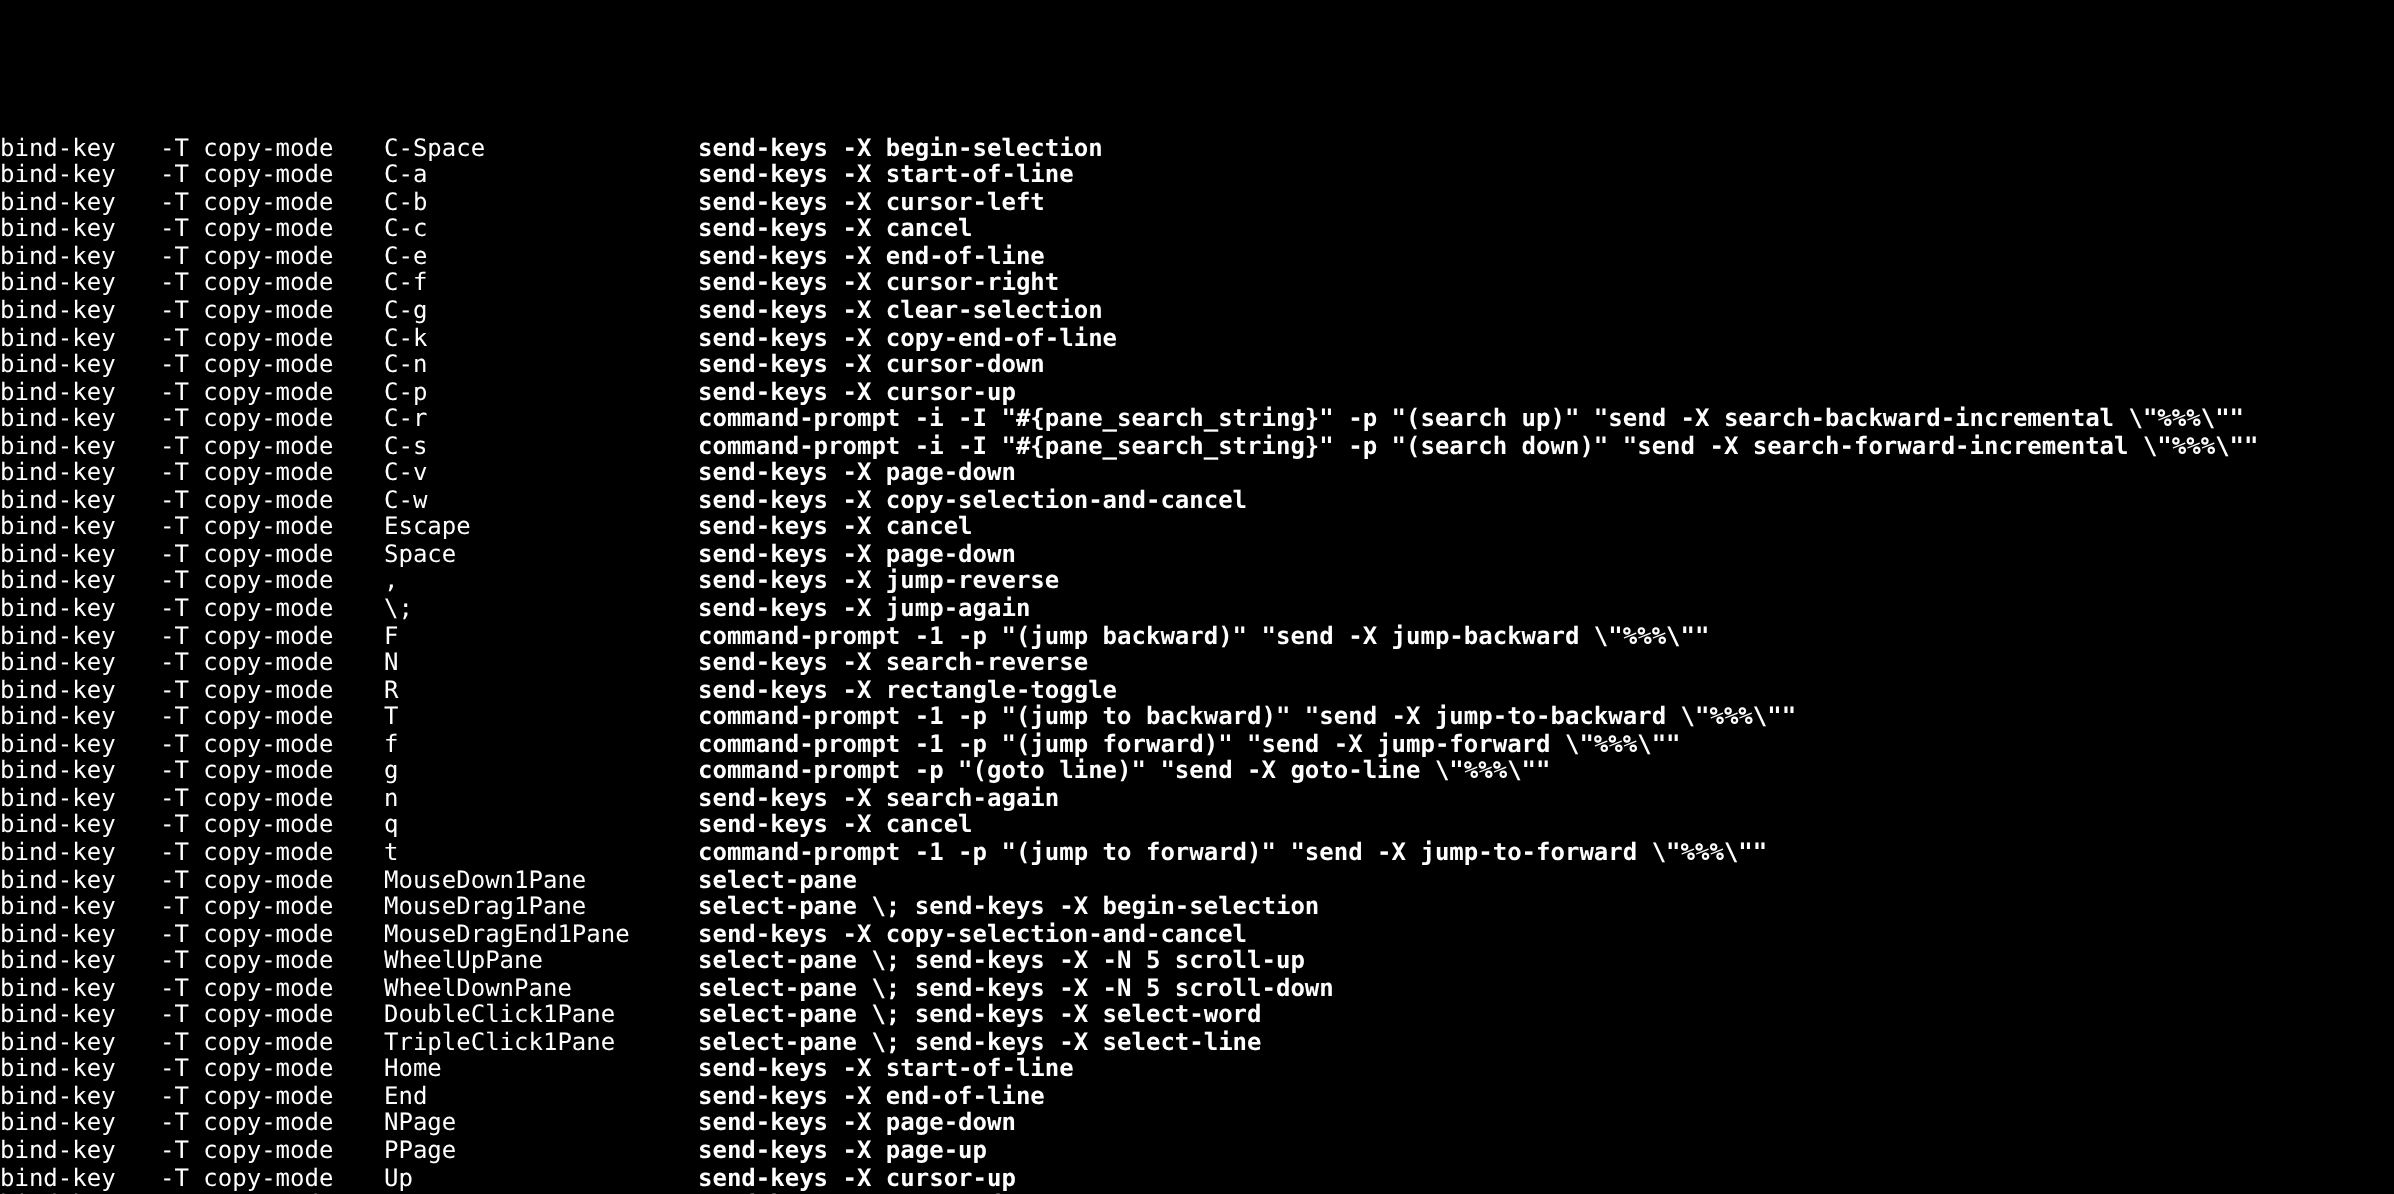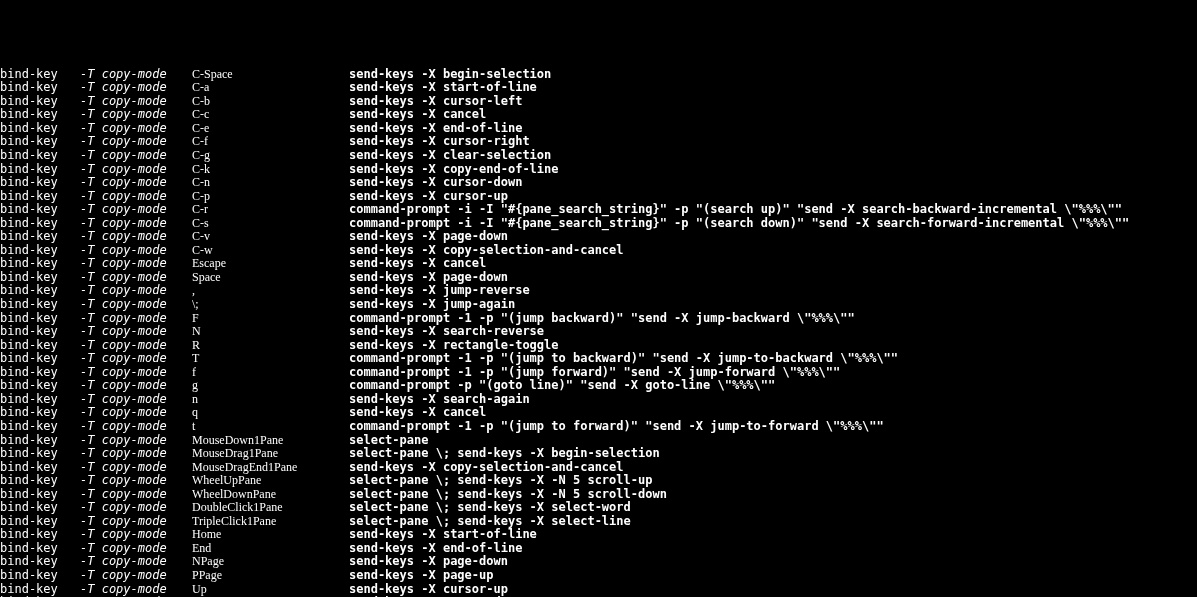--- a/index.html
+++ b/index.html
@@ -18,22 +18,22 @@
   #terminal {
     width: 1197px;
     height: 597px;
     overflow: hidden;
   }
   .row {
     display: block;
     height: 13.55px;
   }
   .col-cmd   { display: inline-block; width: 80px;  }
-  .col-opt   { display: inline-block; width: 112px; font-style: italic; }
-  .col-key   { display: inline-block; width: 157px; font-family: Liberation Serif, serif; }
+  .col-opt   { display: inline-block; width: 112px; }
+  .col-key   { display: inline-block; width: 157px; }
   .col-act   { display: inline-block; font-weight: bold; }
 </style>
 </head>
 <body>
 
 
 
 <div id="terminal"><span class="row"><span class="col-cmd">bind-key</span><span class="col-opt">-T copy-mode</span><span class="col-key">C-Space</span><span class="col-act">send-keys -X begin-selection</span></span><span class="row"><span class="col-cmd">bind-key</span><span class="col-opt">-T copy-mode</span><span class="col-key">C-a</span><span class="col-act">send-keys -X start-of-line</span></span><span class="row"><span class="col-cmd">bind-key</span><span class="col-opt">-T copy-mode</span><span class="col-key">C-b</span><span class="col-act">send-keys -X cursor-left</span></span><span class="row"><span class="col-cmd">bind-key</span><span class="col-opt">-T copy-mode</span><span class="col-key">C-c</span><span class="col-act">send-keys -X cancel</span></span><span class="row"><span class="col-cmd">bind-key</span><span class="col-opt">-T copy-mode</span><span class="col-key">C-e</span><span class="col-act">send-keys -X end-of-line</span></span><span class="row"><span class="col-cmd">bind-key</span><span class="col-opt">-T copy-mode</span><span class="col-key">C-f</span><span class="col-act">send-keys -X cursor-right</span></span><span class="row"><span class="col-cmd">bind-key</span><span class="col-opt">-T copy-mode</span><span class="col-key">C-g</span><span class="col-act">send-keys -X clear-selection</span></span><span class="row"><span class="col-cmd">bind-key</span><span class="col-opt">-T copy-mode</span><span class="col-key">C-k</span><span class="col-act">send-keys -X copy-end-of-line</span></span><span class="row"><span class="col-cmd">bind-key</span><span class="col-opt">-T copy-mode</span><span class="col-key">C-n</span><span class="col-act">send-keys -X cursor-down</span></span><span class="row"><span class="col-cmd">bind-key</span><span class="col-opt">-T copy-mode</span><span class="col-key">C-p</span><span class="col-act">send-keys -X cursor-up</span></span><span class="row"><span class="col-cmd">bind-key</span><span class="col-opt">-T copy-mode</span><span class="col-key">C-r</span><span class="col-act">command-prompt -i -I "#{pane_search_string}" -p "(search up)" "send -X search-backward-incremental \"%%%\""</span></span><span class="row"><span class="col-cmd">bind-key</span><span class="col-opt">-T copy-mode</span><span class="col-key">C-s</span><span class="col-act">command-prompt -i -I "#{pane_search_string}" -p "(search down)" "send -X search-forward-incremental \"%%%\""</span></span><span class="row"><span class="col-cmd">bind-key</span><span class="col-opt">-T copy-mode</span><span class="col-key">C-v</span><span class="col-act">send-keys -X page-down</span></span><span class="row"><span class="col-cmd">bind-key</span><span class="col-opt">-T copy-mode</span><span class="col-key">C-w</span><span class="col-act">send-keys -X copy-selection-and-cancel</span></span><span class="row"><span class="col-cmd">bind-key</span><span class="col-opt">-T copy-mode</span><span class="col-key">Escape</span><span class="col-act">send-keys -X cancel</span></span><span class="row"><span class="col-cmd">bind-key</span><span class="col-opt">-T copy-mode</span><span class="col-key">Space</span><span class="col-act">send-keys -X page-down</span></span><span class="row"><span class="col-cmd">bind-key</span><span class="col-opt">-T copy-mode</span><span class="col-key">,</span><span class="col-act">send-keys -X jump-reverse</span></span><span class="row"><span class="col-cmd">bind-key</span><span class="col-opt">-T copy-mode</span><span class="col-key">\;</span><span class="col-act">send-keys -X jump-again</span></span><span class="row"><span class="col-cmd">bind-key</span><span class="col-opt">-T copy-mode</span><span class="col-key">F</span><span class="col-act">command-prompt -1 -p "(jump backward)" "send -X jump-backward \"%%%\""</span></span><span class="row"><span class="col-cmd">bind-key</span><span class="col-opt">-T copy-mode</span><span class="col-key">N</span><span class="col-act">send-keys -X search-reverse</span></span><span class="row"><span class="col-cmd">bind-key</span><span class="col-opt">-T copy-mode</span><span class="col-key">R</span><span class="col-act">send-keys -X rectangle-toggle</span></span><span class="row"><span class="col-cmd">bind-key</span><span class="col-opt">-T copy-mode</span><span class="col-key">T</span><span class="col-act">command-prompt -1 -p "(jump to backward)" "send -X jump-to-backward \"%%%\""</span></span><span class="row"><span class="col-cmd">bind-key</span><span class="col-opt">-T copy-mode</span><span class="col-key">f</span><span class="col-act">command-prompt -1 -p "(jump forward)" "send -X jump-forward \"%%%\""</span></span><span class="row"><span class="col-cmd">bind-key</span><span class="col-opt">-T copy-mode</span><span class="col-key">g</span><span class="col-act">command-prompt -p "(goto line)" "send -X goto-line \"%%%\""</span></span><span class="row"><span class="col-cmd">bind-key</span><span class="col-opt">-T copy-mode</span><span class="col-key">n</span><span class="col-act">send-keys -X search-again</span></span><span class="row"><span class="col-cmd">bind-key</span><span class="col-opt">-T copy-mode</span><span class="col-key">q</span><span class="col-act">send-keys -X cancel</span></span><span class="row"><span class="col-cmd">bind-key</span><span class="col-opt">-T copy-mode</span><span class="col-key">t</span><span class="col-act">command-prompt -1 -p "(jump to forward)" "send -X jump-to-forward \"%%%\""</span></span><span class="row"><span class="col-cmd">bind-key</span><span class="col-opt">-T copy-mode</span><span class="col-key">MouseDown1Pane</span><span class="col-act">select-pane</span></span><span class="row"><span class="col-cmd">bind-key</span><span class="col-opt">-T copy-mode</span><span class="col-key">MouseDrag1Pane</span><span class="col-act">select-pane \; send-keys -X begin-selection</span></span><span class="row"><span class="col-cmd">bind-key</span><span class="col-opt">-T copy-mode</span><span class="col-key">MouseDragEnd1Pane</span><span class="col-act">send-keys -X copy-selection-and-cancel</span></span><span class="row"><span class="col-cmd">bind-key</span><span class="col-opt">-T copy-mode</span><span class="col-key">WheelUpPane</span><span class="col-act">select-pane \; send-keys -X -N 5 scroll-up</span></span><span class="row"><span class="col-cmd">bind-key</span><span class="col-opt">-T copy-mode</span><span class="col-key">WheelDownPane</span><span class="col-act">select-pane \; send-keys -X -N 5 scroll-down</span></span><span class="row"><span class="col-cmd">bind-key</span><span class="col-opt">-T copy-mode</span><span class="col-key">DoubleClick1Pane</span><span class="col-act">select-pane \; send-keys -X select-word</span></span><span class="row"><span class="col-cmd">bind-key</span><span class="col-opt">-T copy-mode</span><span class="col-key">TripleClick1Pane</span><span class="col-act">select-pane \; send-keys -X select-line</span></span><span class="row"><span class="col-cmd">bind-key</span><span class="col-opt">-T copy-mode</span><span class="col-key">Home</span><span class="col-act">send-keys -X start-of-line</span></span><span class="row"><span class="col-cmd">bind-key</span><span class="col-opt">-T copy-mode</span><span class="col-key">End</span><span class="col-act">send-keys -X end-of-line</span></span><span class="row"><span class="col-cmd">bind-key</span><span class="col-opt">-T copy-mode</span><span class="col-key">NPage</span><span class="col-act">send-keys -X page-down</span></span><span class="row"><span class="col-cmd">bind-key</span><span class="col-opt">-T copy-mode</span><span class="col-key">PPage</span><span class="col-act">send-keys -X page-up</span></span><span class="row"><span class="col-cmd">bind-key</span><span class="col-opt">-T copy-mode</span><span class="col-key">Up</span><span class="col-act">send-keys -X cursor-up</span></span><span class="row"><span class="col-cmd">bind-key</span><span class="col-opt">-T copy-mode</span><span class="col-key">Down</span><span class="col-act">send-keys -X cursor-down</span></span></div>
 
 

